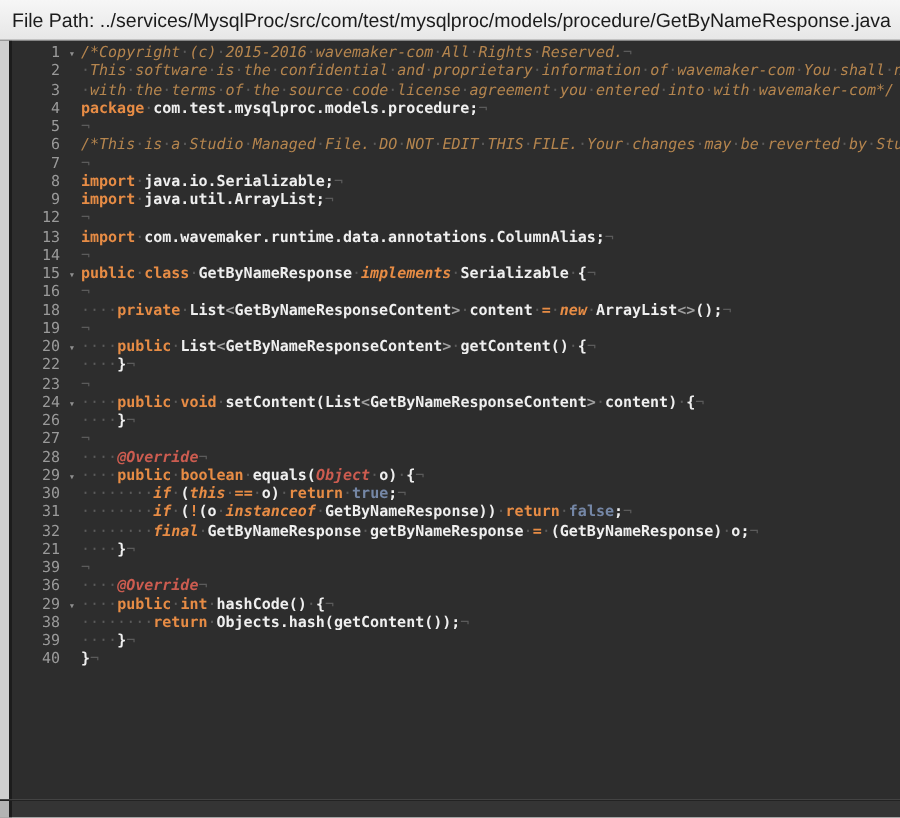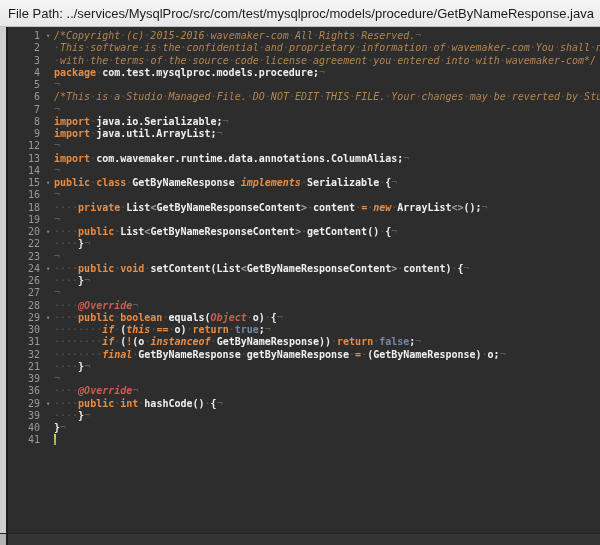--- a/index.html
+++ b/index.html
@@ -69,22 +69,22 @@
           <div class="line"><span class="ln">27</span><span class="foldcol"></span><span class="code"><span class="inv">¬</span></span></div>
           <div class="line"><span class="ln">28</span><span class="foldcol"></span><span class="code"><span class="p"><span class="inv">····</span></span><span class="t">@Override</span><span class="inv">¬</span></span></div>
           <div class="line"><span class="ln">29</span><span class="foldcol">▾</span><span class="code"><span class="p"><span class="inv">····</span></span><span class="k">public</span><span class="p"><span class="inv">·</span></span><span class="k">boolean</span><span class="p"><span class="inv">·</span>equals(</span><span class="t">Object</span><span class="p"><span class="inv">·</span>o)<span class="inv">·</span>{</span><span class="inv">¬</span></span></div>
           <div class="line"><span class="ln">30</span><span class="foldcol"></span><span class="code"><span class="p"><span class="inv">········</span></span><span class="ki">if</span><span class="p"><span class="inv">·</span>(</span><span class="ki">this</span><span class="p"><span class="inv">·</span></span><span class="k">==</span><span class="p"><span class="inv">·</span>o)<span class="inv">·</span></span><span class="k">return</span><span class="p"><span class="inv">·</span></span><span class="c">true</span><span class="p">;</span><span class="inv">¬</span></span></div>
           <div class="line"><span class="ln">31</span><span class="foldcol"></span><span class="code"><span class="p"><span class="inv">········</span></span><span class="ki">if</span><span class="p"><span class="inv">·</span>(</span><span class="k">!</span><span class="p">(o<span class="inv">·</span></span><span class="ki">instanceof</span><span class="p"><span class="inv">·</span>GetByNameResponse))<span class="inv">·</span></span><span class="k">return</span><span class="p"><span class="inv">·</span></span><span class="c">false</span><span class="p">;</span><span class="inv">¬</span></span></div>
           <div class="line"><span class="ln">32</span><span class="foldcol"></span><span class="code"><span class="p"><span class="inv">········</span></span><span class="ki">final</span><span class="p"><span class="inv">·</span>GetByNameResponse<span class="inv">·</span>getByNameResponse<span class="inv">·</span></span><span class="k">=</span><span class="p"><span class="inv">·</span>(GetByNameResponse)<span class="inv">·</span>o;</span><span class="inv">¬</span></span></div>
           <div class="line"><span class="ln">21</span><span class="foldcol"></span><span class="code"><span class="p"><span class="inv">····</span>}</span><span class="inv">¬</span></span></div>
           <div class="line"><span class="ln">39</span><span class="foldcol"></span><span class="code"><span class="inv">¬</span></span></div>
           <div class="line"><span class="ln">36</span><span class="foldcol"></span><span class="code"><span class="p"><span class="inv">····</span></span><span class="t">@Override</span><span class="inv">¬</span></span></div>
           <div class="line"><span class="ln">29</span><span class="foldcol">▾</span><span class="code"><span class="p"><span class="inv">····</span></span><span class="k">public</span><span class="p"><span class="inv">·</span></span><span class="k">int</span><span class="p"><span class="inv">·</span>hashCode()<span class="inv">·</span>{</span><span class="inv">¬</span></span></div>
+          <div class="line"><span class="ln">38</span><span class="foldcol"></span><span class="code"><span class="p"><span class="inv">········</span></span><span class="k">return</span><span class="p"><span class="inv">·</span>Objects.hash(getContent());</span><span class="inv">¬</span></span></div>
           <div class="line"><span class="ln">39</span><span class="foldcol"></span><span class="code"><span class="p"><span class="inv">····</span>}</span><span class="inv">¬</span></span></div>
           <div class="line"><span class="ln">40</span><span class="foldcol"></span><span class="code"><span class="p">}</span><span class="inv">¬</span></span></div>
-          <div class="line"><span class="ln">41</span><span class="foldcol"></span><span class="code"><span class="cursor"></span></span></div>
         </div>
     </div>
   </div>
   <div class="bottombar">
     <div class="bottomleft"></div>
   </div>
 </div>
 
 </body></html>

